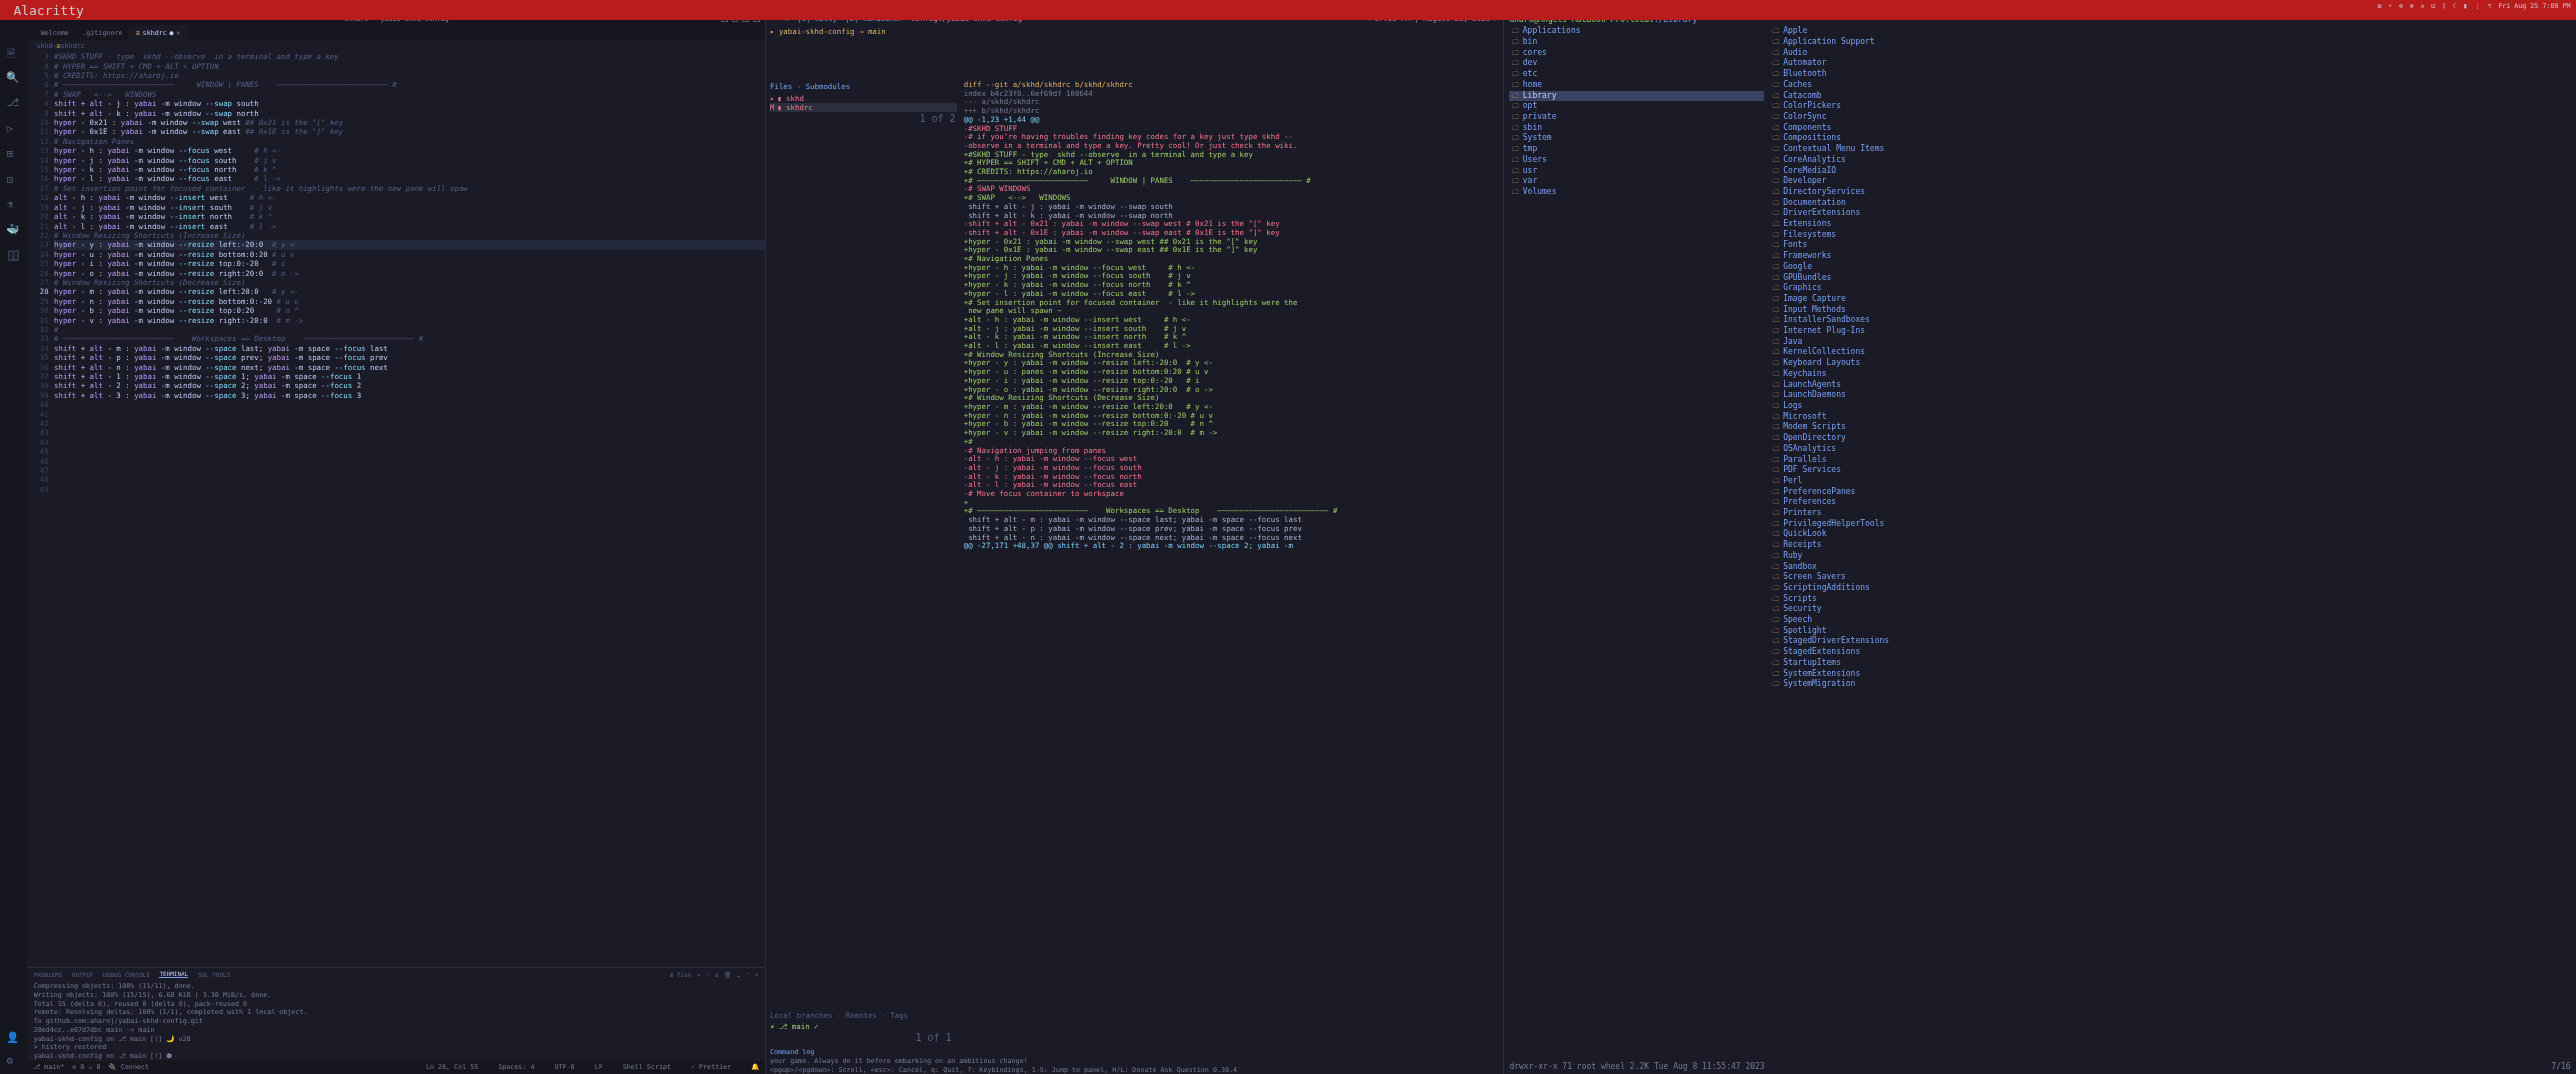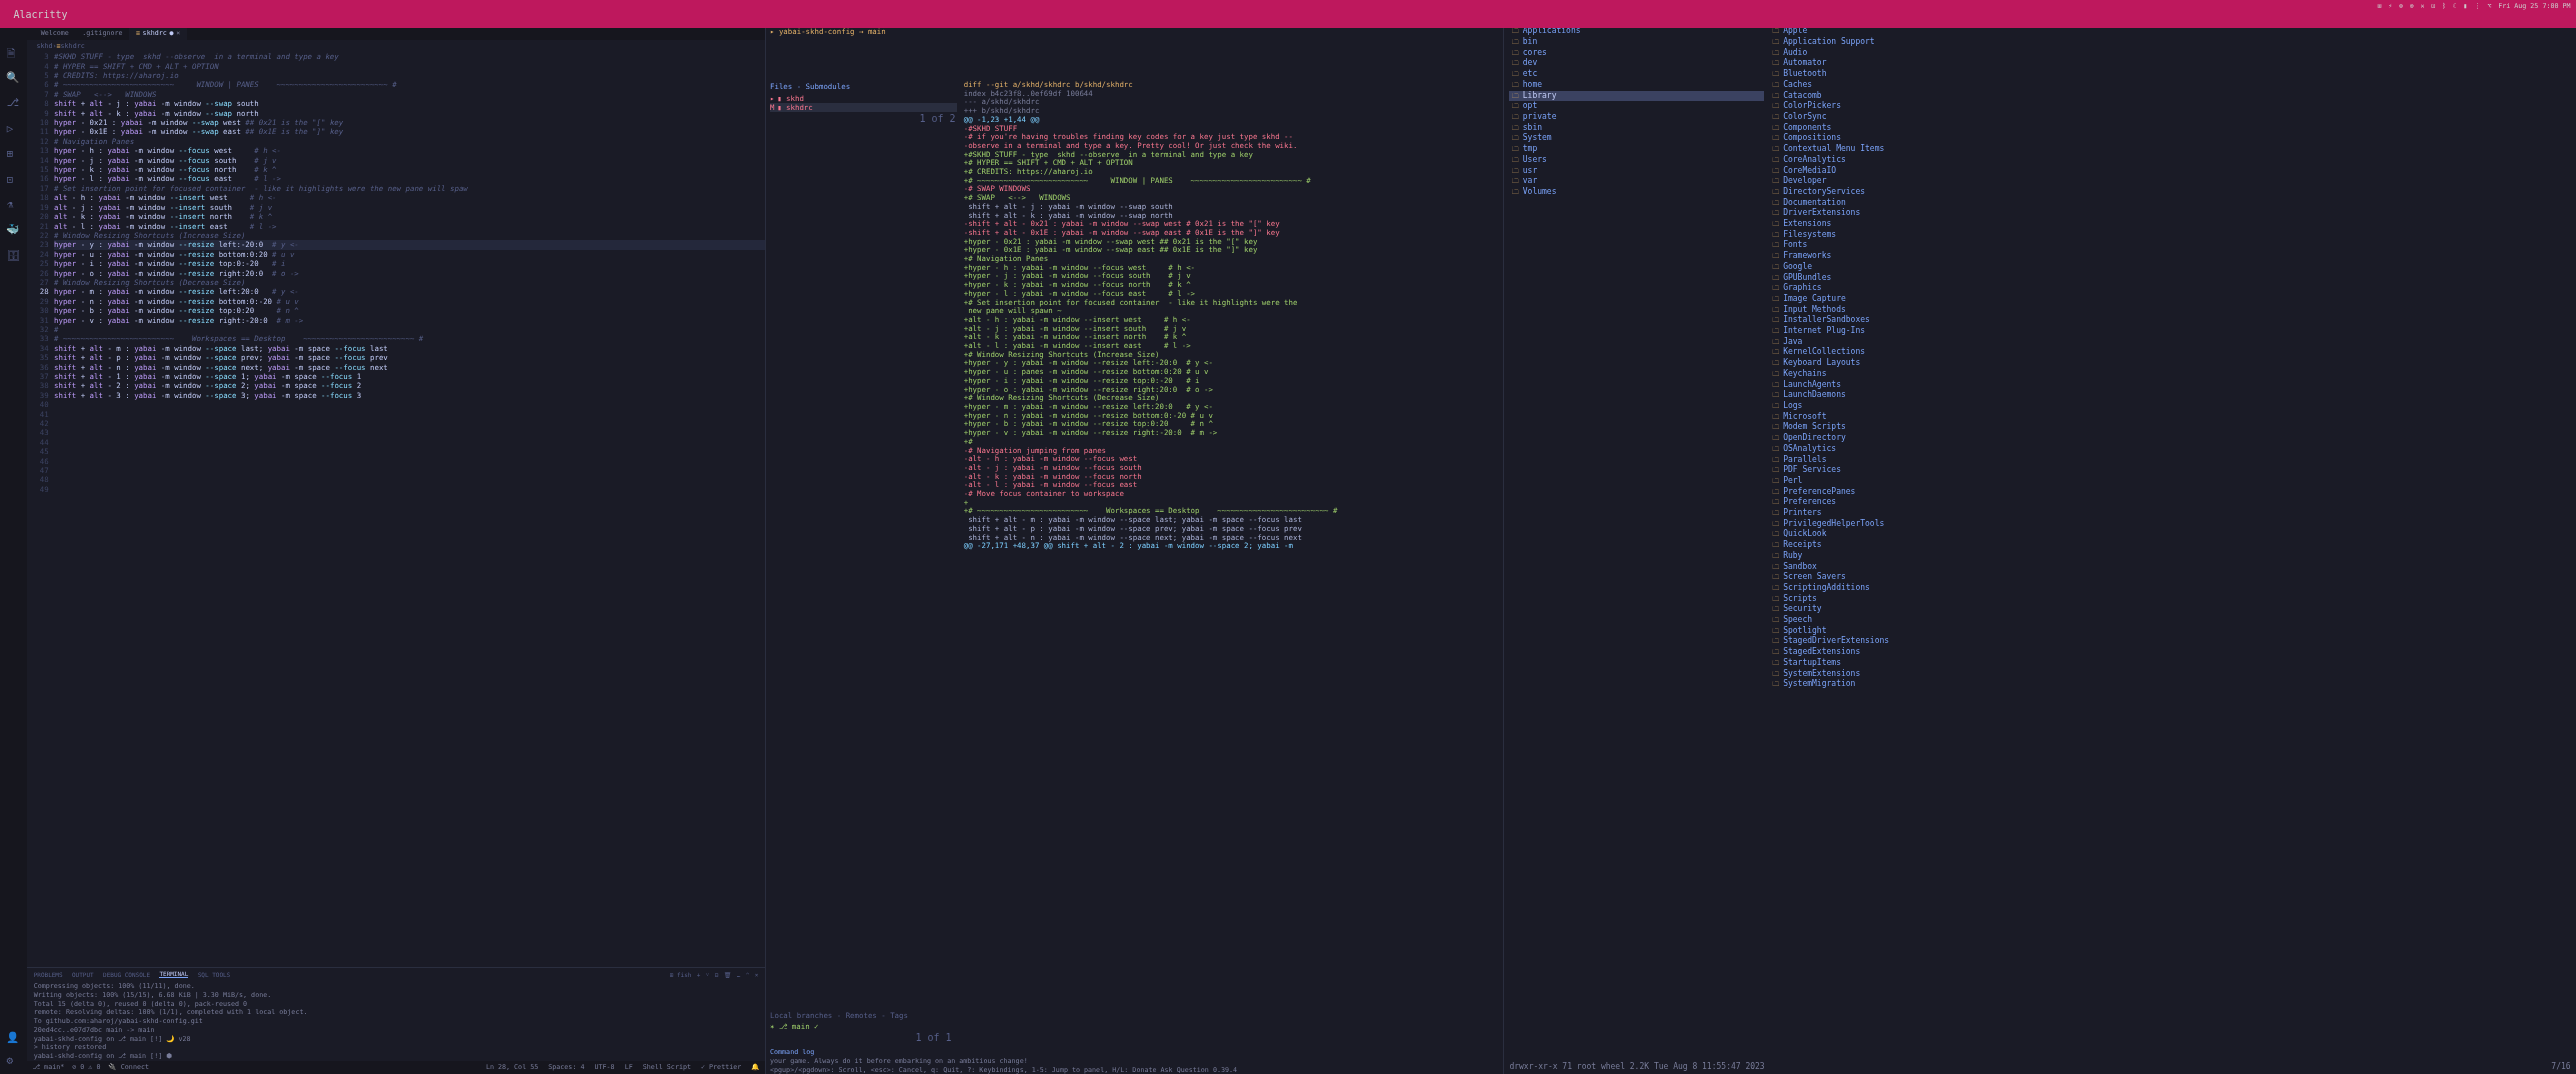--- a/index.html
+++ b/index.html
@@ -9,21 +9,21 @@
   background: #1a1b26;
   color: #a9b1d6;
   width: 2576px;
   height: 1074px;
   overflow: hidden;
   display: flex;
 }
 
 
 .vscode { width: 765px; height: 100%; background: #1a1b26; display: flex; flex-direction: column; }
-.menubar { height: 28px; background: #be185d; display: flex; align-items: center; padding: 0 5.4px; color: #ccc; font-size: 10px; }
+.menubar { height: 20px; background: #b91c1c; display: flex; align-items: center; padding: 0 5.4px; color: #ccc; font-size: 13px; }
 .menubar .apple { margin-right: 8px; color: #fff; }
 .titlebar { height: 13.4px; background: #16161e; display: flex; align-items: center; justify-content: center; color: #8a8f98; font-size: 6.7px; position: relative; padding-left: 28px; }
 .titlebar .title { flex: 1; text-align: center; }
 .titlebar .winbtns { position: absolute; right: 5.4px; display: flex; gap: 4px; }
 .titlebar .winbtns span { width: 6.7px; height: 6.7px; border: 0.7px solid #555; }
 .tabs { height: 14.8px; background: #16161e; display: flex; align-items: center; padding-left: 34px; }
 .tab { padding: 0 6.7px; height: 100%; display: flex; align-items: center; gap: 2.7px; font-size: 6.7px; color: #787c99; }
 .tab.active { background: #1a1b26; color: #c0caf5; }
 .tab .close { color: #787c99; }
 .vscode-body { flex: 1; display: flex; overflow: hidden; }
@@ -38,21 +38,21 @@
 .c-comment { color: #565f89; font-style: italic; }
 .c-kw { color: #bb9af7; }
 .c-op { color: #89ddff; }
 .c-hl-line { background: #24283b; display: inline-block; width: 100%; }
 .panel { height: 94px; border-top: 0.7px solid #2a2e3f; display: flex; flex-direction: column; }
 .panel-tabs { height: 13.4px; display: flex; align-items: center; gap: 9.4px; padding: 0 6.7px; color: #565f89; font-size: 6px; }
 .panel-tabs .active { color: #c0caf5; border-bottom: 0.7px solid #7aa2f7; }
 .panel-tabs .right { margin-left: auto; display: flex; gap: 5.4px; align-items: center; }
 .panel-body { flex: 1; padding: 1.3px 6.7px; color: #787c99; font-size: 6.7px; line-height: 8.7px; overflow: hidden; }
 .statusbar { height: 13.4px; background: #16161e; display: flex; align-items: center; padding: 0 5.4px; font-size: 6.7px; color: #787c99; gap: 8px; }
-.statusbar .right { margin-left: auto; display: flex; gap: 10px; }
+.statusbar .right { margin-left: auto; display: flex; gap: 20px; }
 
 
 .gitview { width: 738px; height: 100%; background: #1a1b26; border-left: 0.7px solid #2a2e3f; display: flex; flex-direction: column; font-size: 7.4px; }
 .git-top { height: 13.4px; display: flex; align-items: center; padding: 0 4px; color: #565f89; }
 .git-top .seg { padding: 0 4px; }
 .git-top .seg.red { color: #f7768e; }
 .git-top .seg.blue { color: #7aa2f7; }
 .git-top .rt { margin-left: auto; color: #f7768e; }
 .git-sub { display: flex; flex: 1; overflow: hidden; margin-top: 44px; }
 .git-left { width: 195px; display: flex; flex-direction: column; }

